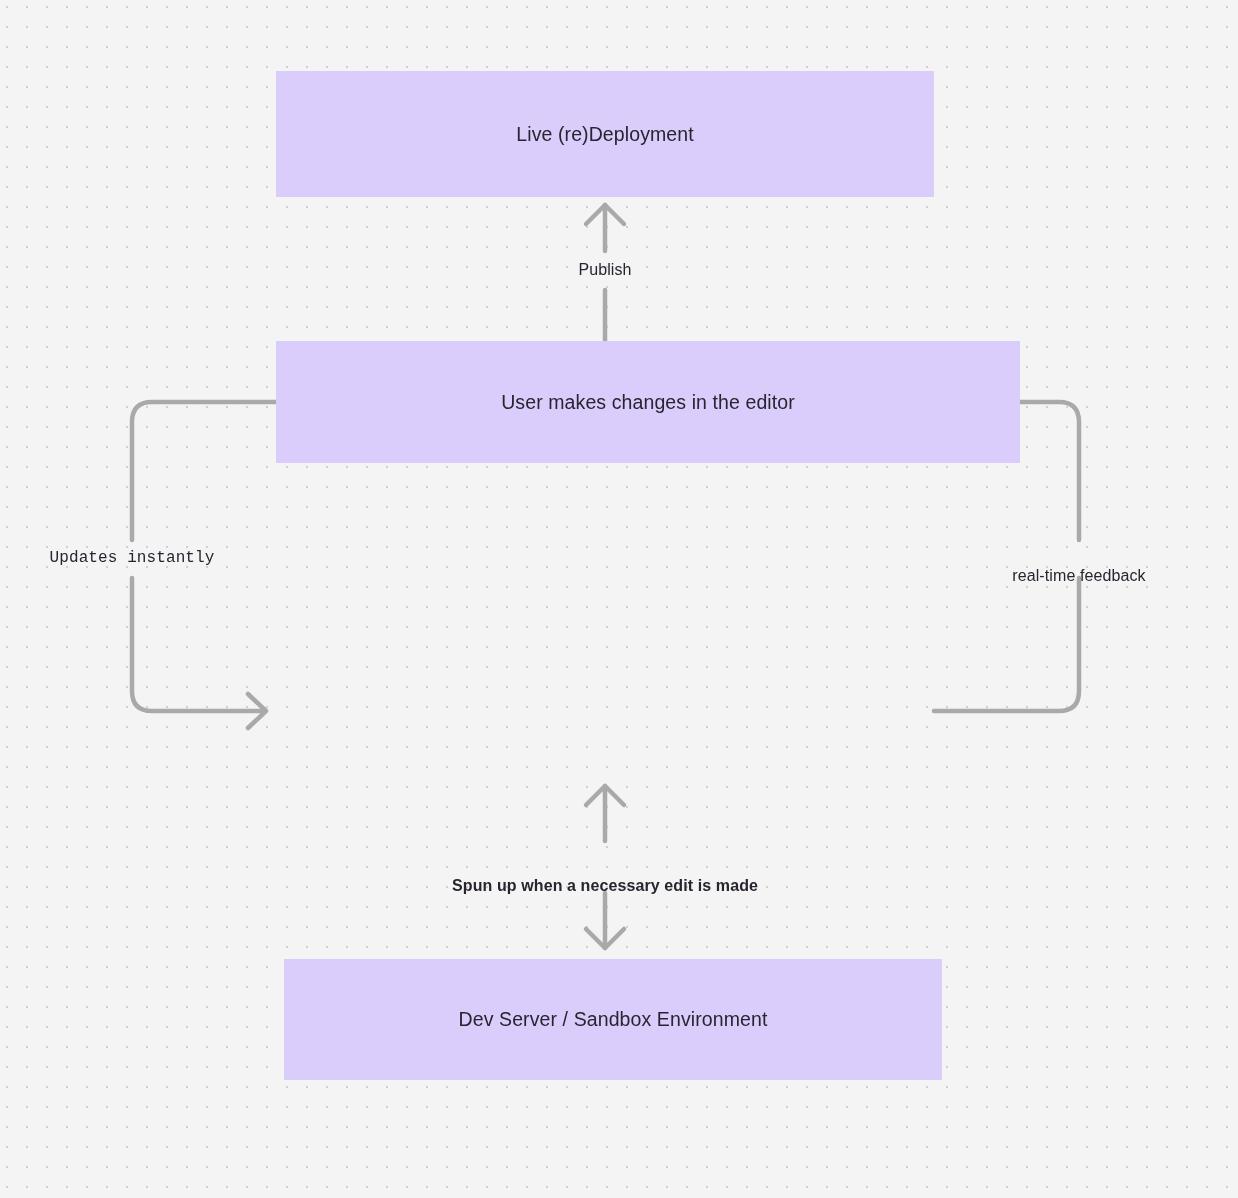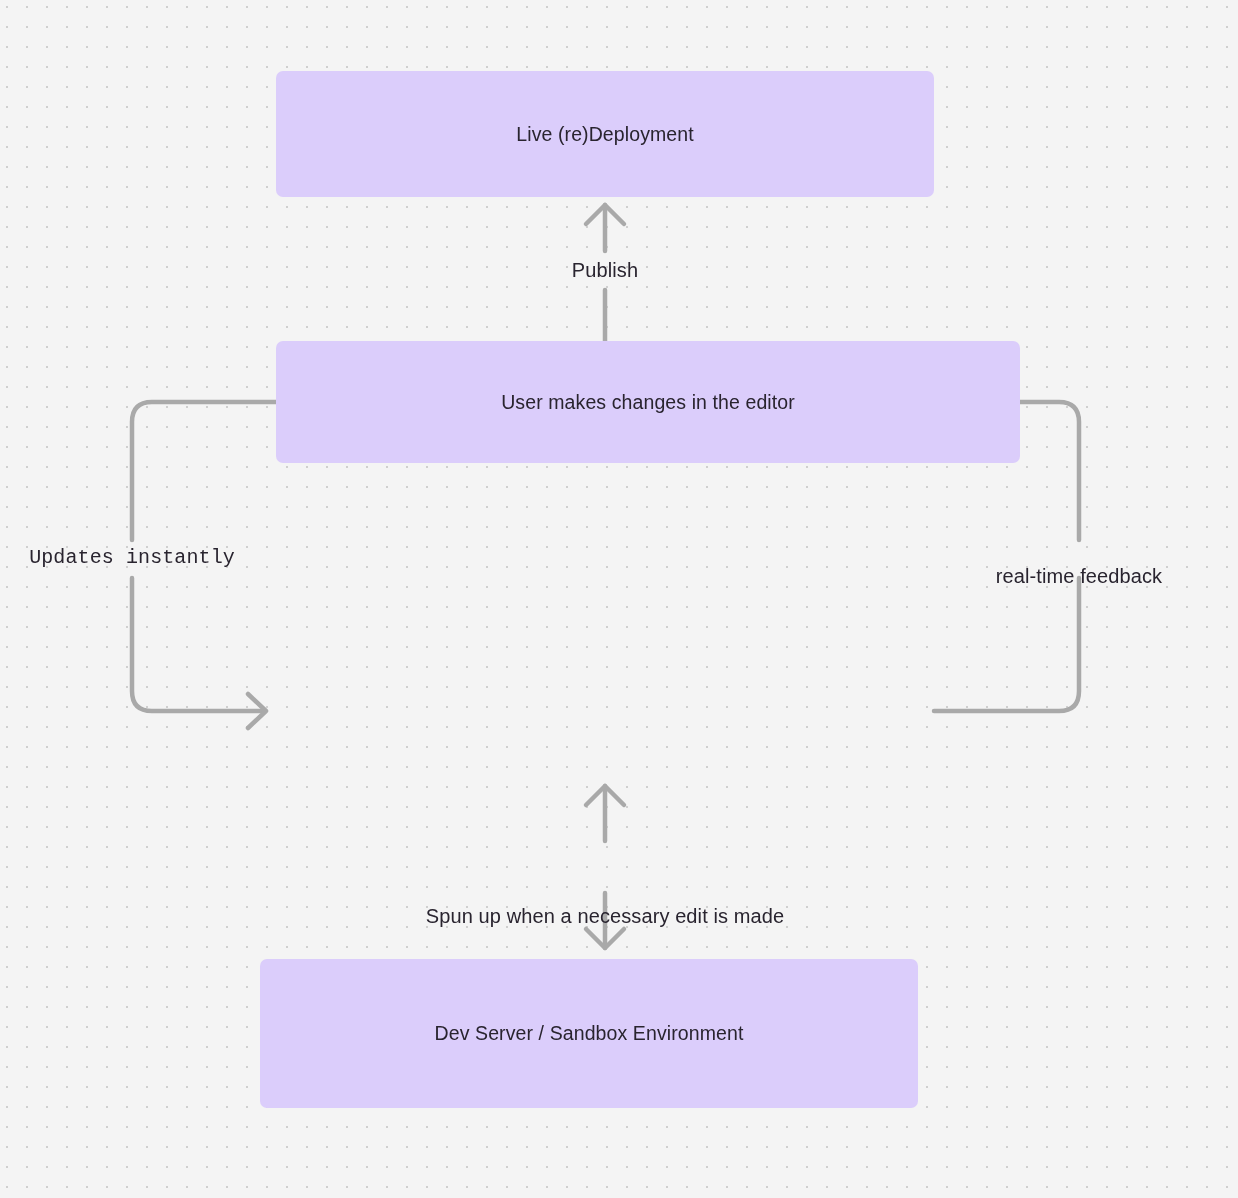--- a/index.html
+++ b/index.html
@@ -30,53 +30,53 @@
     top: 0;
     width: 1238px;
     height: 1198px;
     pointer-events: none;
   }
 
   .node {
     position: absolute;
     box-sizing: border-box;
     background-color: #dbcdfb;
-    border-radius: 7px;
+    border-radius: 0;
     display: flex;
     align-items: center;
     justify-content: center;
     text-align: left;
   }
   .node-label {
     font-size: 19.5px;
     line-height: 1.25;
     color: #29242f;
     letter-spacing: 0.1px;
     padding: 0 16px;
   }
 
   #node-live     { left: 276px; top: 71px;  width: 658px; height: 126px; }
   #node-editor   { left: 276px; top: 341px; width: 744px; height: 122px; }
   #node-preview  { left: 276px; top: 650px; width: 658px; height: 124px; }
-  #node-devserver{ left: 260px; top: 959px; width: 658px; height: 149px; }
+  #node-devserver{ left: 284px; top: 959px; width: 658px; height: 121px; }
 
   .edge-label {
     position: absolute;
-    font-size: 20px;
+    font-size: 16px;
     line-height: 1;
     color: #29242f;
     white-space: nowrap;
     letter-spacing: 0.1px;
   }
   .edge-label.center { transform: translate(-50%, -50%); }
 
   #label-publish      { left: 605px; top: 270px; }
   #label-updates      { left: 132px; top: 558px; font-family: Liberation Mono, monospace; }
   #label-realtime     { left: 1079px; top: 576px; }
-  #label-spunup       { left: 605px; top: 916px; }
+  #label-spunup       { left: 605px; top: 886px; font-weight: bold; }
 </style>
 </head>
 <body>
 
 <div id="canvas">
 
   <svg id="edge-layer" width="1238" height="1198" viewBox="0 0 1238 1198" fill="none" xmlns="http://www.w3.org/2000/svg">
 
     <g>
       <path d="M605 341 L605 290" stroke="#a9a9a9" stroke-width="4.5" stroke-linecap="round"></path>

